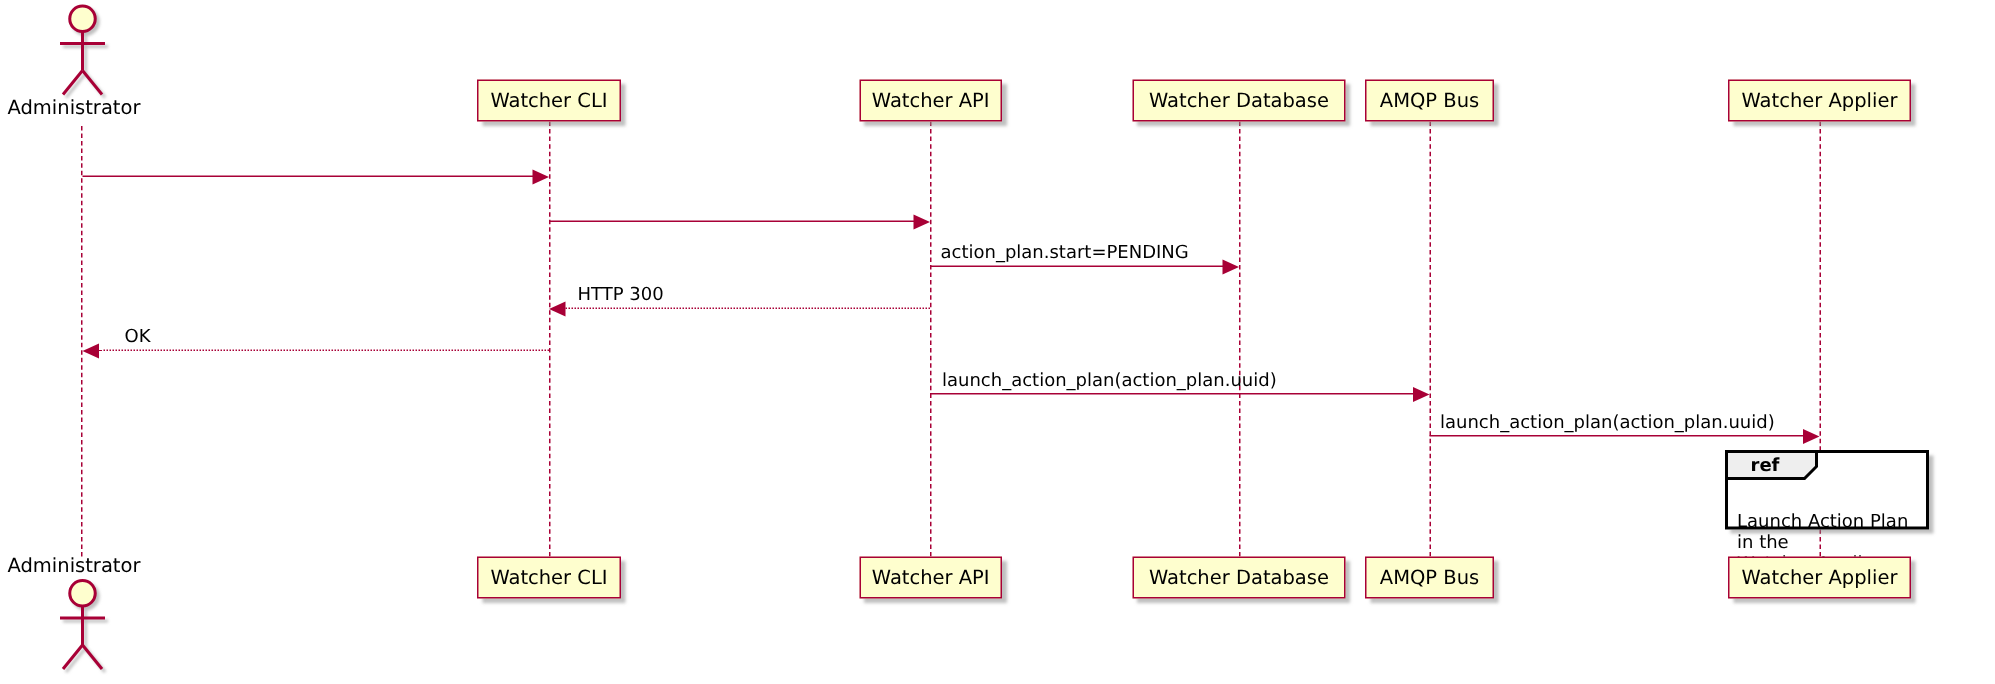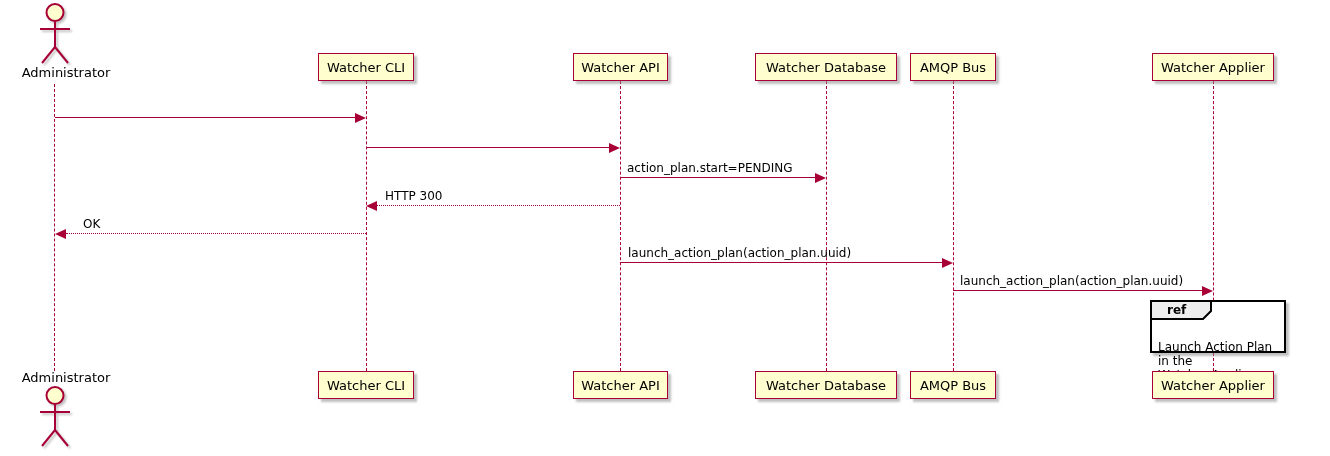--- a/index.html
+++ b/index.html
@@ -9,21 +9,21 @@
     --accent:#A80036;--participant-fill:#FEFECE;--ref-tab-fill:#EEEEEE;--ref-border:#000000;
   }
   .lifeline{position:absolute;width:0;border-left:1px dashed var(--accent);}
   .pbox{
     position:absolute;height:28px;box-sizing:border-box;
     background:var(--participant-fill);border:1.5px solid var(--accent);
     box-shadow:3px 3px 2px rgba(140,140,140,.55);
     display:flex;align-items:center;justify-content:center;
     font-size:13px;white-space:nowrap;
   }
-  .actor-label{position:absolute;text-align:center;font-size:13px;height:14px;line-height:14px;margin-left:11px;}
+  .actor-label{position:absolute;text-align:left;font-size:13px;height:14px;line-height:14px;}
   .actor-svg{position:absolute;filter:drop-shadow(2px 2px 1px rgba(150,150,150,.6));}
   .mlabel{position:absolute;font-size:12px;height:14px;line-height:14px;white-space:nowrap;}
   .mline{position:absolute;height:0;border-top:1.5px solid var(--accent);}
   .mline.dotted{border-top-style:dotted;}
   .ah{position:absolute;width:0;height:0;border-top:5px solid transparent;border-bottom:5px solid transparent;}
   .ah.r{border-left:11px solid var(--accent);}
   .ah.l{border-right:11px solid var(--accent);}
   .refbox{
     position:absolute;left:1150px;top:300px;width:136px;height:53px;box-sizing:border-box;
     background:#fff;border:2px solid var(--ref-border);

